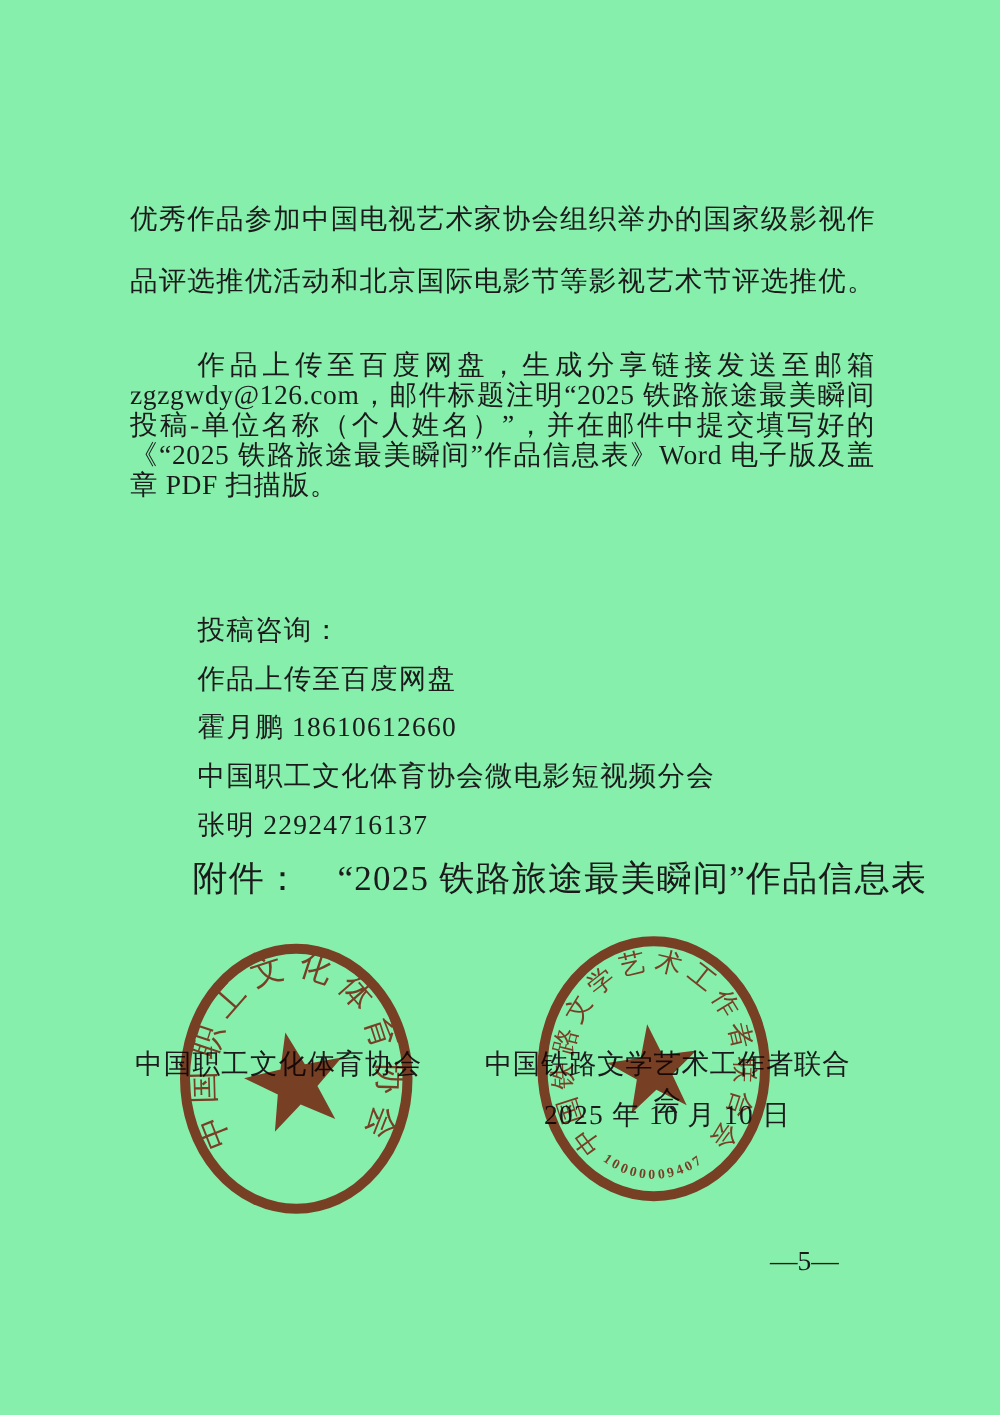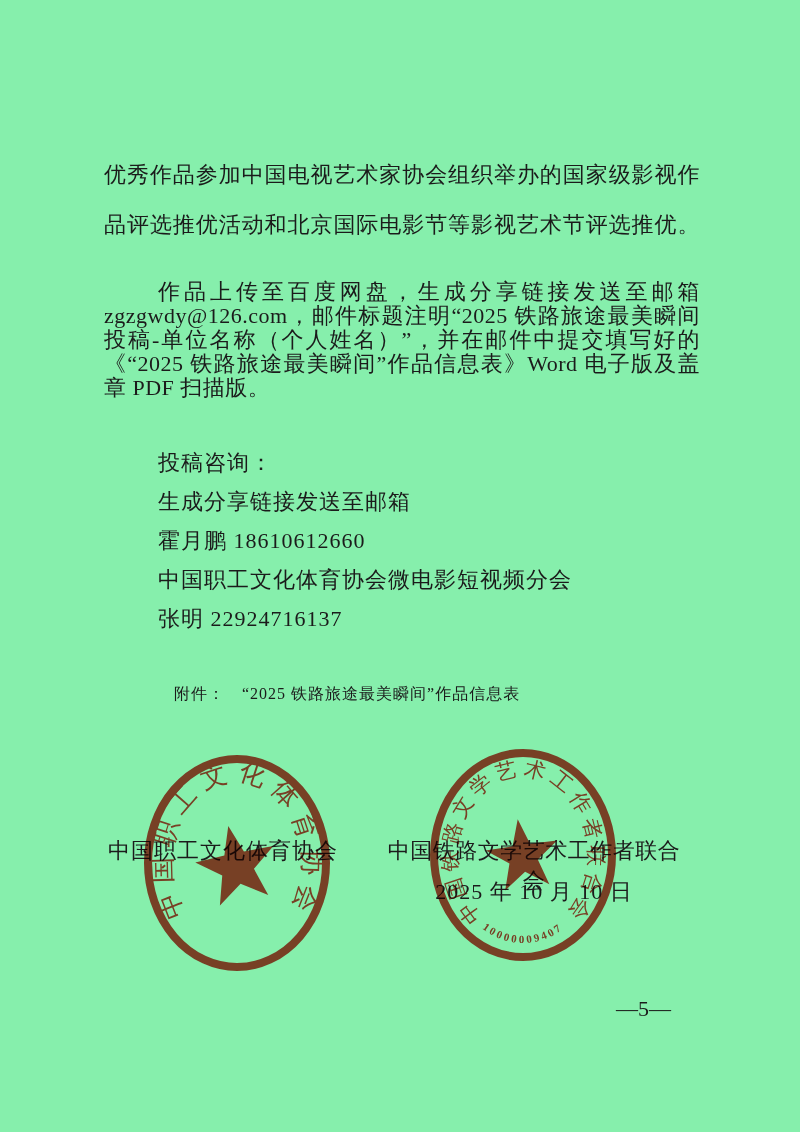--- a/index.html
+++ b/index.html
@@ -44,31 +44,31 @@
     width: 596px;
     font-size: 22px;
     line-height: 24px;
     text-align: justify;
     text-indent: 54px;
     letter-spacing: 0.5px;
   }
   .contact {
     position: absolute;
     left: 158px;
-    top: 443px;
+    top: 484px;
     font-size: 22px;
     line-height: 39px;
   }
   .contact p { margin: 0; letter-spacing: 1px; }
   .attachment {
     position: absolute;
-    left: 174px;
+    left: 154px;
     top: 684px;
     margin: 0;
-    font-size: 16px;
+    font-size: 28px;
     letter-spacing: 1px;
   }
   .sig-left-org {
     position: absolute;
     left: 108px;
     top: 836px;
     font-size: 22px;
     letter-spacing: 1px;
   }
   .sig-right-org {
@@ -114,21 +114,21 @@
 
 <div class="page">
 
   <p class="para1">优秀作品参加中国电视艺术家协会组织举办的国家级影视作品评选推优活动和北京国际电影节等影视艺术节评选推优。</p>
 
 
   <p class="para2">作品上传至百度网盘，生成分享链接发送至邮箱 zgzgwdy@126.com，邮件标题注明“2025 铁路旅途最美瞬间投稿-单位名称（个人姓名）”，并在邮件中提交填写好的《“2025 铁路旅途最美瞬间”作品信息表》Word 电子版及盖章 PDF 扫描版。</p>
 
   <div class="contact">
     <p>投稿咨询：</p>
-    <p>生成分享链接发送至邮箱</p>
+    <p>作品上传至百度网盘</p>
     <p>霍月鹏 18610612660</p>
     <p>中国职工文化体育协会微电影短视频分会</p>
     <p>张明 22924716137</p>
   </div>
 
   <p class="attachment">附件：　“2025 铁路旅途最美瞬间”作品信息表</p>
 
   <div class="sig-left-org">中国职工文化体育协会</div>
 
   <div class="sig-right-org">中国铁路文学艺术工作者联合会</div>

